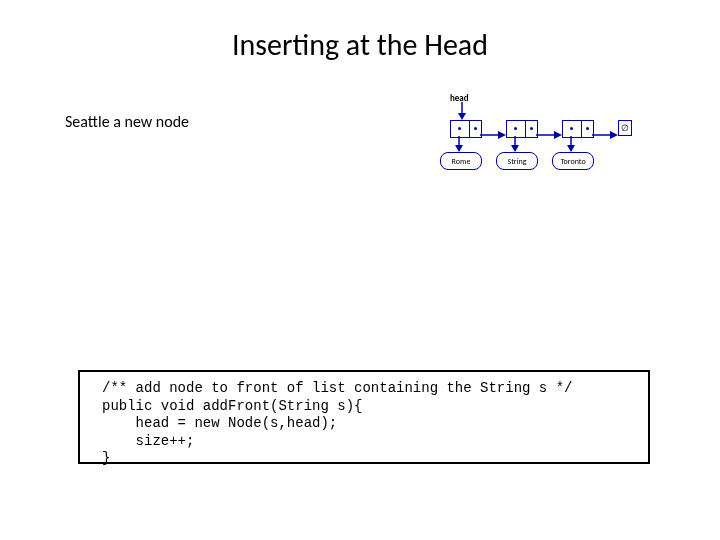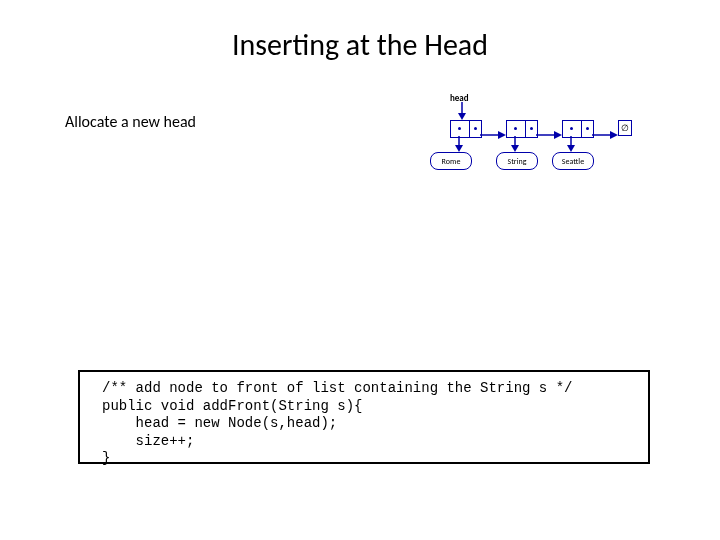--- a/index.html
+++ b/index.html
@@ -120,21 +120,21 @@
     border-radius: 50%;
   }
 </style>
 </head>
 <body>
 
 <div class="slide">
 
   <div class="title">Inserting at the Head</div>
 
-  <div class="caption">Allocate a new head</div>
+  <div class="caption">Seattle a new node</div>
 
   <div class="diagram">
 
     <div class="headlabel" style="left:22px;">head</div>
 
     <div class="arrow" style="left:32px; top:10px;">
       <svg width="10" height="20">
         <line x1="2" y1="0" x2="2" y2="14" stroke="#00a" stroke-width="1.5"></line>
         <polygon points="2,18 -2,11 6,11" fill="#00a"></polygon>
       </svg>
@@ -189,23 +189,23 @@
         <polygon points="2,16 -2,9 6,9" fill="#00a"></polygon>
       </svg>
     </div>
     <div class="arrow" style="left:141px; top:44px;">
       <svg width="10" height="18">
         <line x1="2" y1="0" x2="2" y2="11" stroke="#00a" stroke-width="1.5"></line>
         <polygon points="2,16 -2,9 6,9" fill="#00a"></polygon>
       </svg>
     </div>
 
-    <div class="airport" style="left:2px; top:60px;">Rome</div>
+    <div class="airport" style="left:12px; top:60px;">Rome</div>
     <div class="airport" style="left:68px; top:60px;">String</div>
-    <div class="airport" style="left:124px; top:60px;">Seattle</div>
+    <div class="airport" style="left:124px; top:60px;">Toronto</div>
   </div>
 
   <div class="codebox"><span>/** add node to front of list containing the String s */</span>
 <span>public void addFront(String s){</span>
 <span>    head = new Node(s,head);</span>
 <span>    size++;</span>
 <span>}</span></div>
 
 </div>
 

